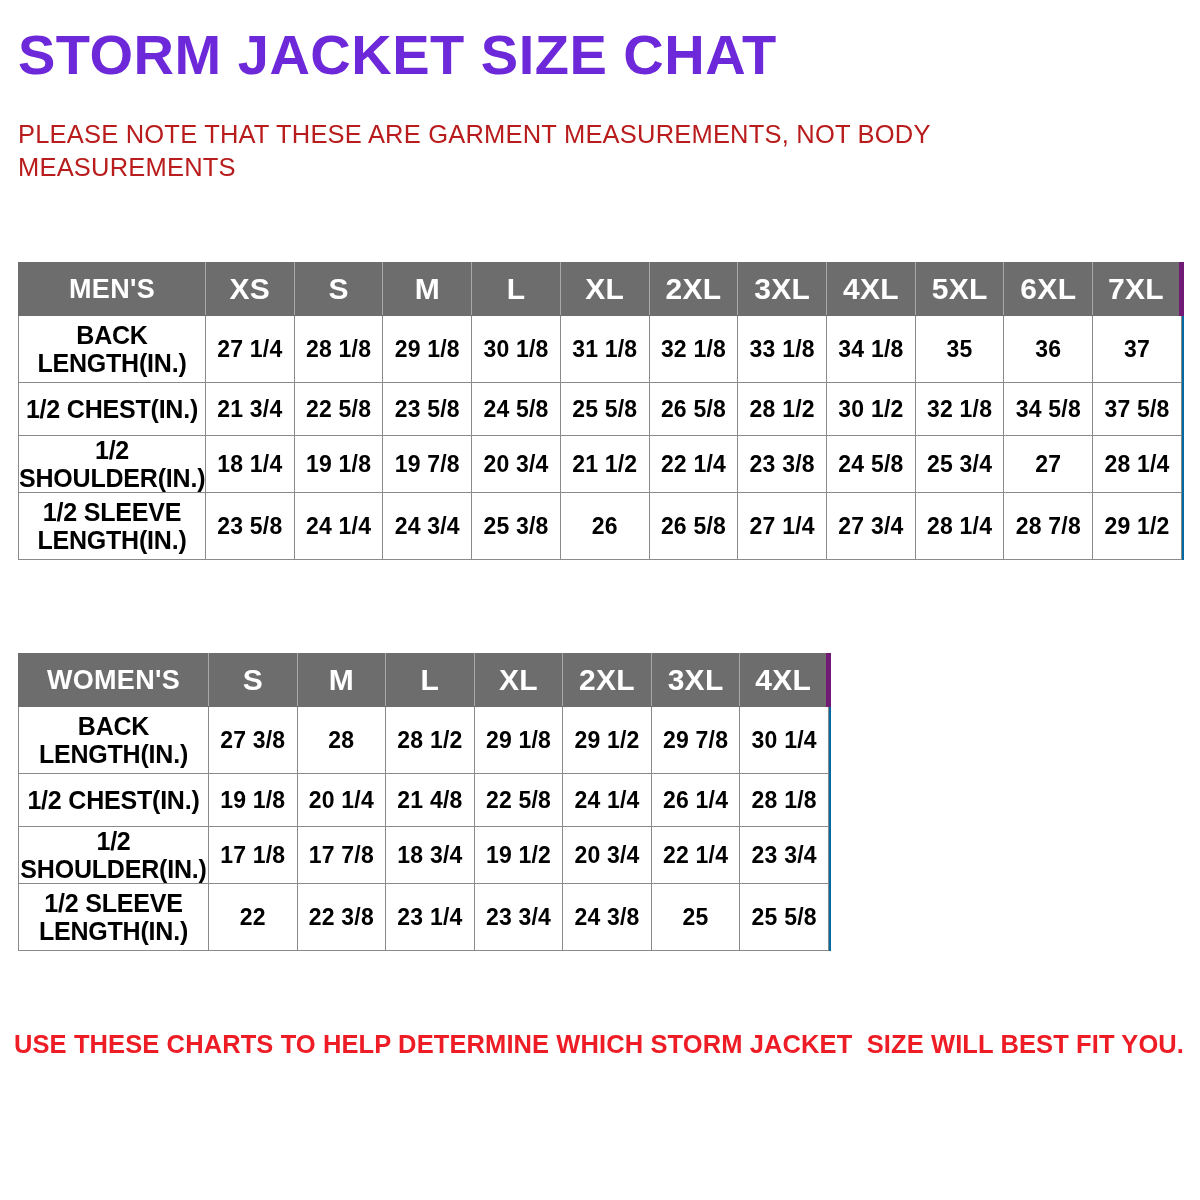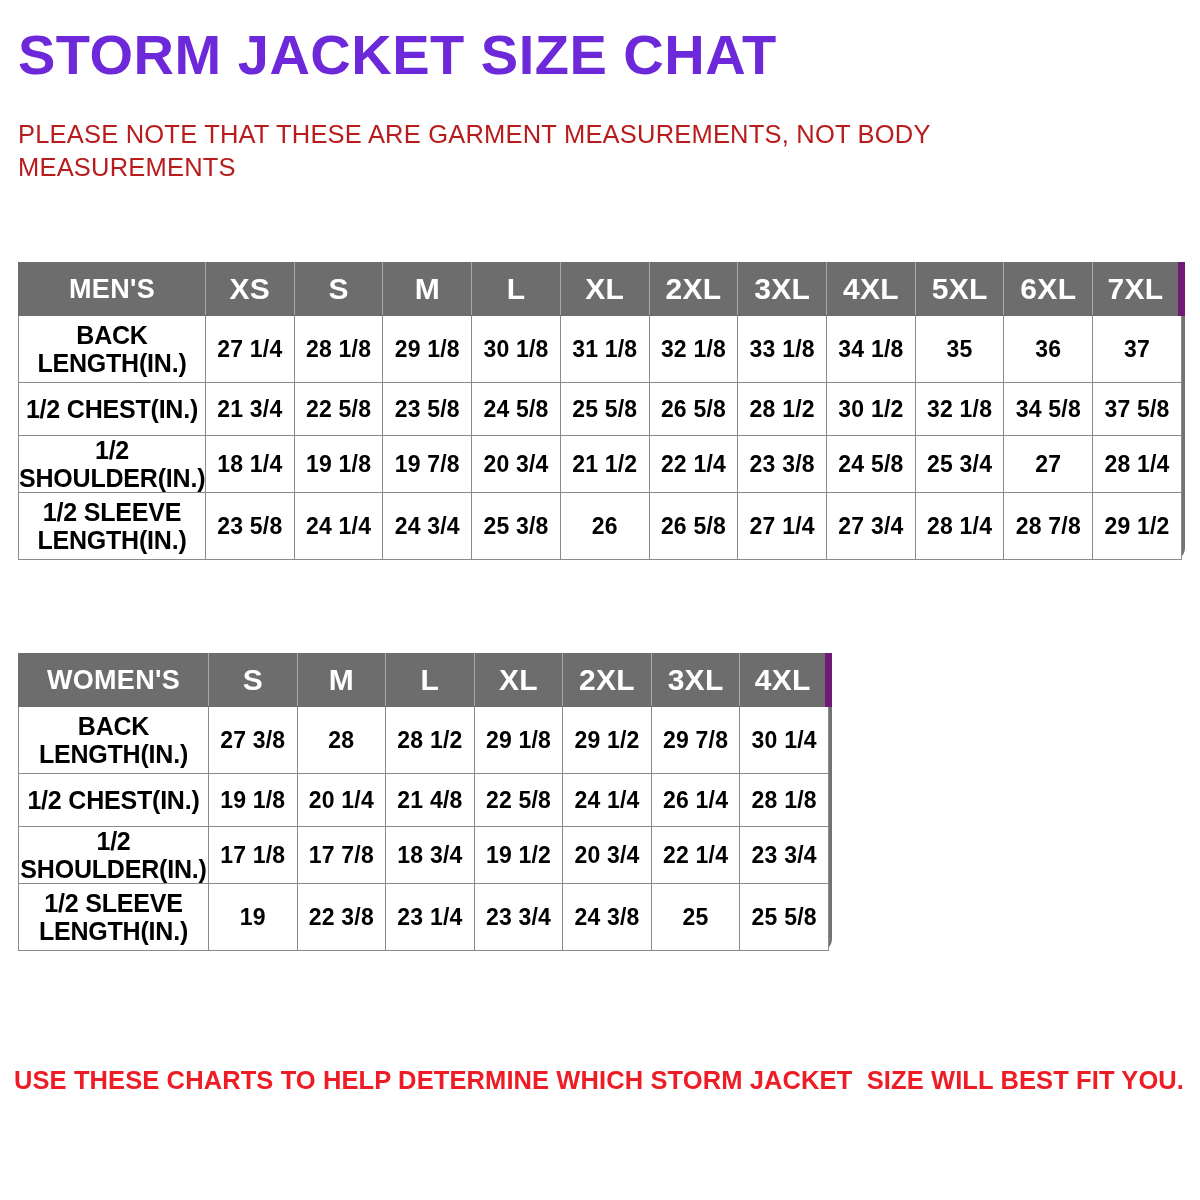--- a/index.html
+++ b/index.html
@@ -47,22 +47,21 @@
     line-height: 1.28;
     color: #b91c1c;
     letter-spacing: 0.2px;
   }
 
   
   .size-table {
     position: absolute;
     border-collapse: collapse;
     table-layout: fixed;
-    background: #737373;
-    border-radius: 12px;
+    background: #0369a1;
   }
   .size-table td, .size-table th {
     border: 1px solid #8a8a8a;
     text-align: center;
     vertical-align: middle;
     padding: 0;
     font-weight: bold;
     color: #000000;
     background: #ffffff;
   }
@@ -71,21 +70,21 @@
     color: #ffffff;
     border: 1px solid #6d6d6d;
     border-right: 1px solid #a8a8a8;
     font-size: 30px;
     letter-spacing: 0.3px;
   }
   .size-table thead th.corner {
     font-size: 27px;
   }
   .size-table thead th:last-child {
-    border-right: 7px solid #701a75;
+    border-right: 5px solid #701a75;
   }
   .row-label {
     font-size: 25px;
     line-height: 1.12;
     letter-spacing: -0.2px;
     padding: 0 3px;
     white-space: pre-line;
   }
   .val {
     font-size: 23px;
@@ -110,21 +109,21 @@
     width: 810px;
   }
   #womens-table thead th { height: 52px; }
   #womens-table tr.r-tall td { height: 66px; }
   #womens-table tr.r-short td { height: 52px; }
 
   
   .note-bottom {
     position: absolute;
     left: 14px;
-    top: 1065px;
+    top: 1029px;
     width: 1120px;
     font-size: 25.5px;
     font-weight: bold;
     line-height: 1.25;
     color: #ee1c25;
     letter-spacing: 0.1px;
     white-space: pre;
   }
 </style>
 </head>
@@ -280,21 +279,21 @@
           <td class="val">17 7/8</td>
           <td class="val">18 3/4</td>
           <td class="val">19 1/2</td>
           <td class="val">20 3/4</td>
           <td class="val">22 1/4</td>
           <td class="val">23 3/4</td>
         </tr>
         <tr class="r-tall">
           <td class="row-label">1/2 SLEEVE
 LENGTH(IN.)</td>
-          <td class="val">19</td>
+          <td class="val">22</td>
           <td class="val">22 3/8</td>
           <td class="val">23 1/4</td>
           <td class="val">23 3/4</td>
           <td class="val">24 3/8</td>
           <td class="val">25</td>
           <td class="val">25 5/8</td>
         </tr>
       </tbody>
   </table>
 

